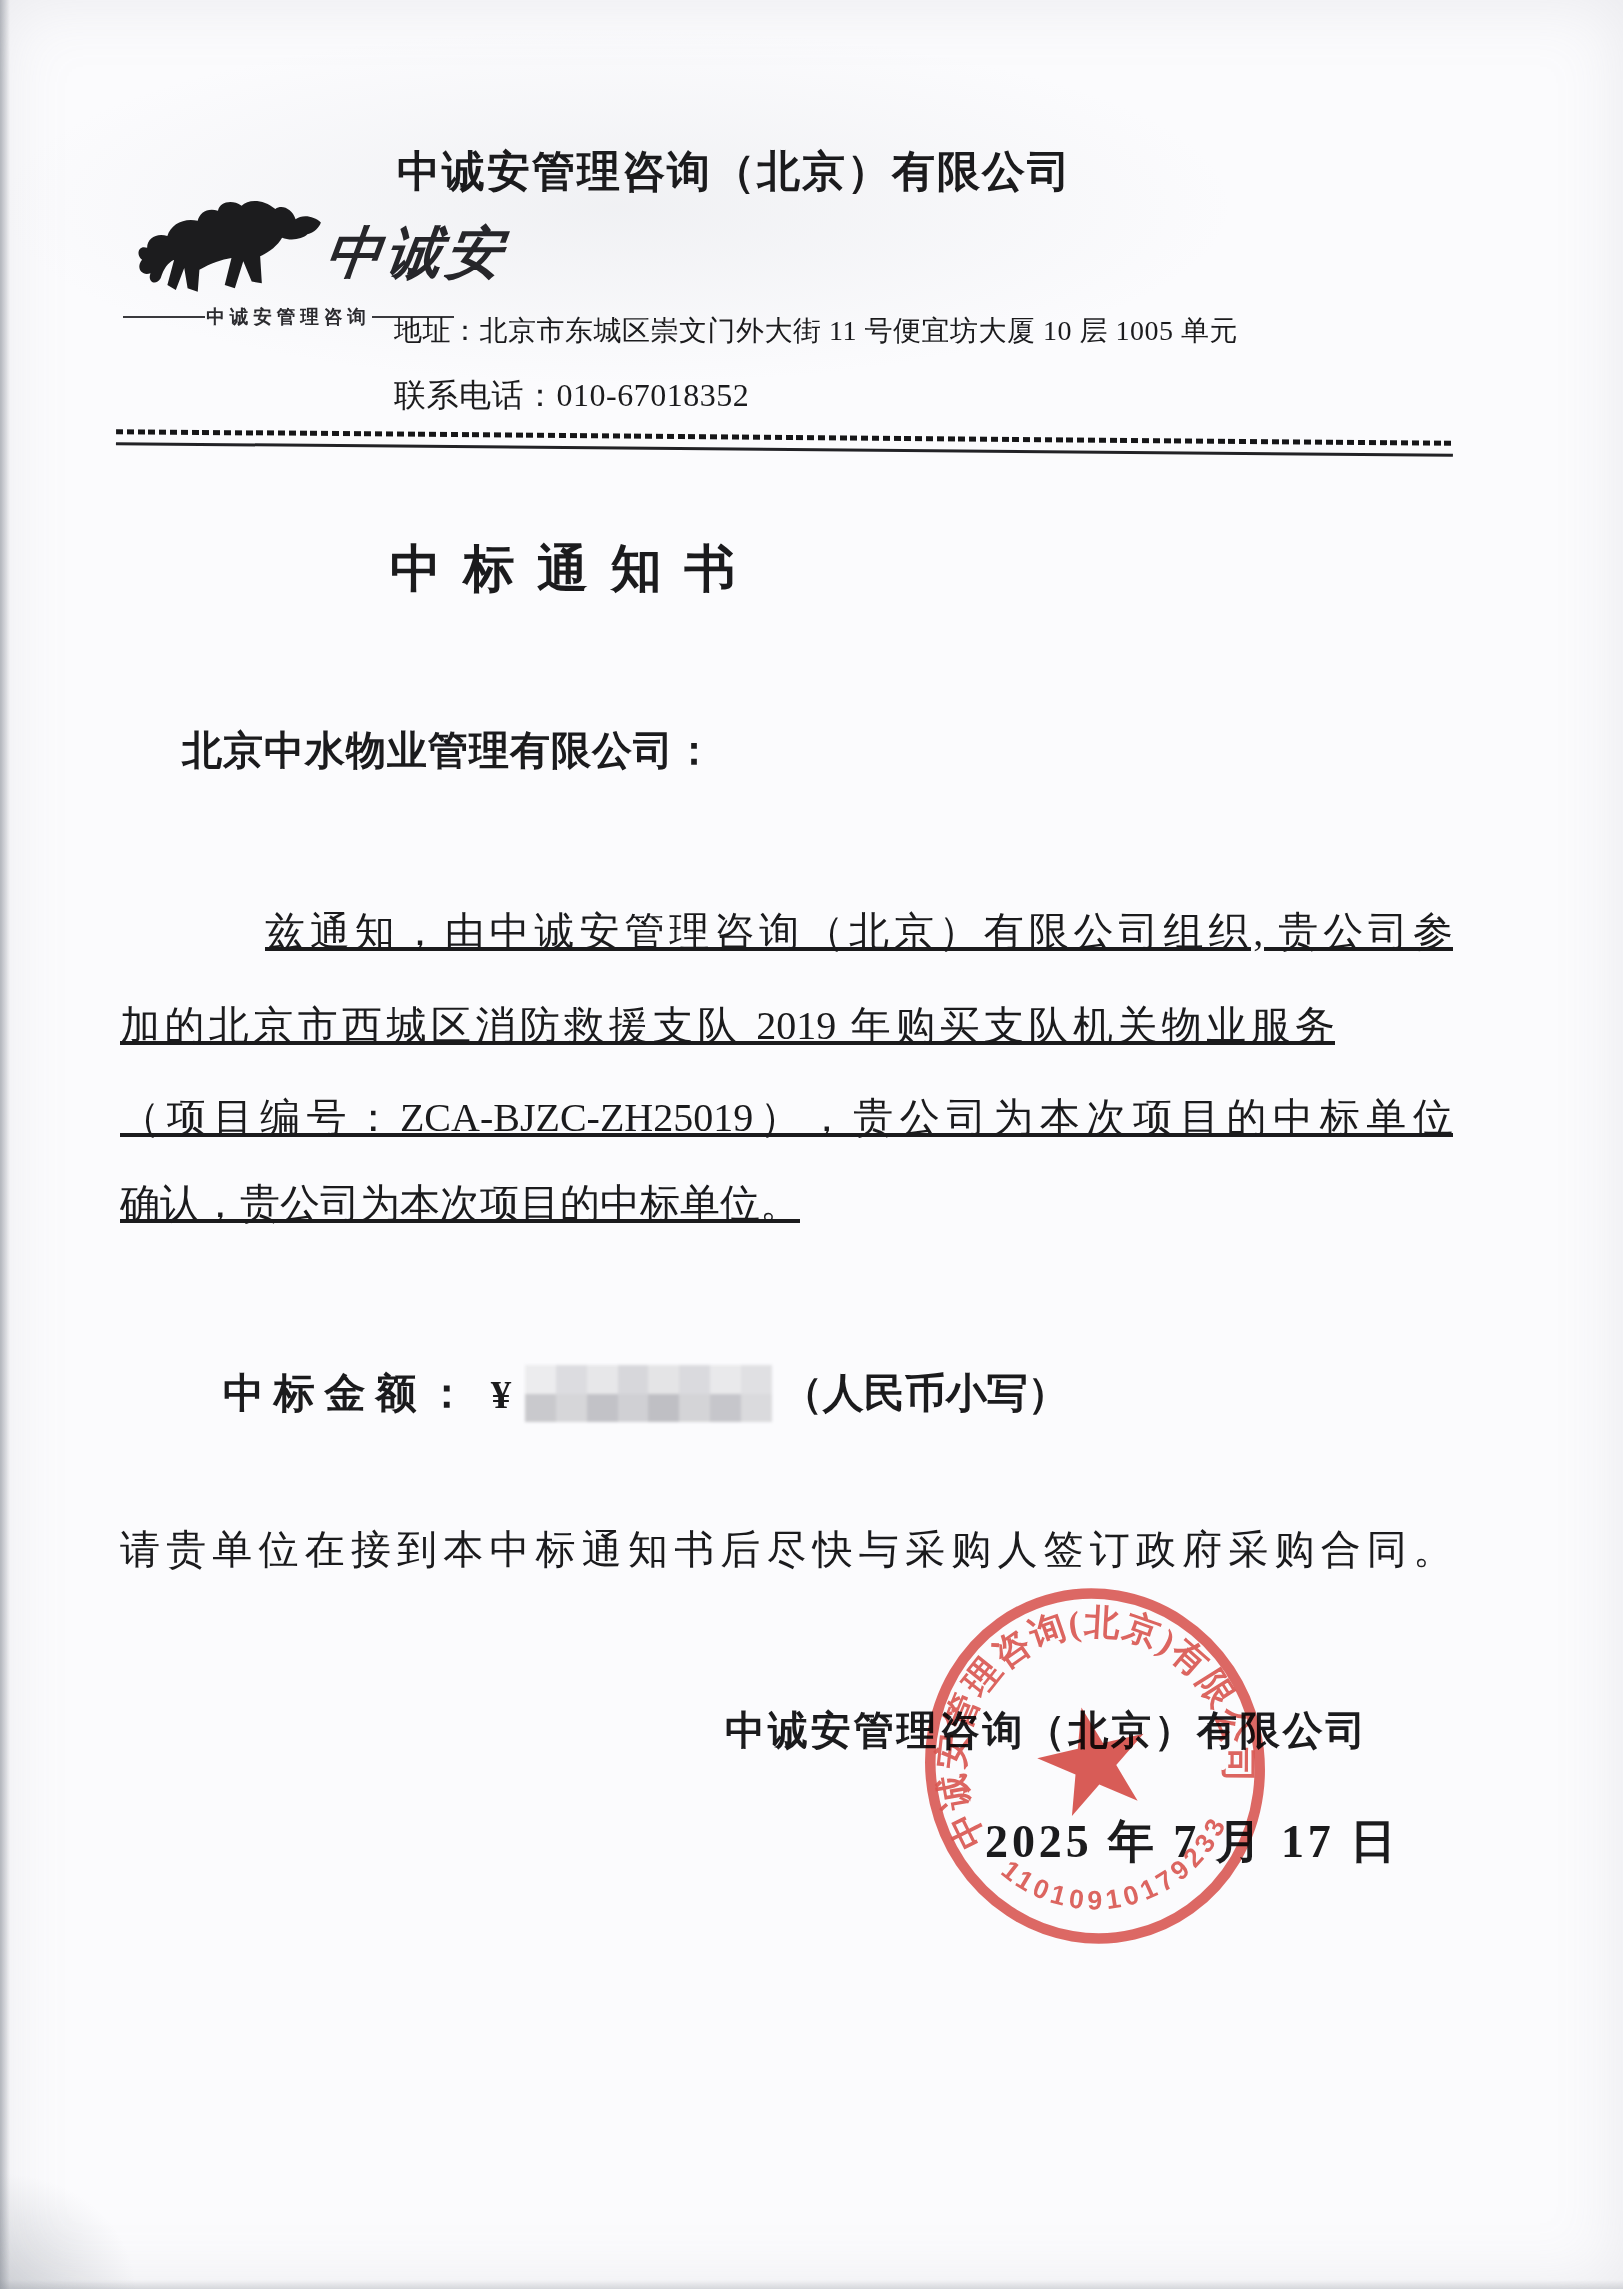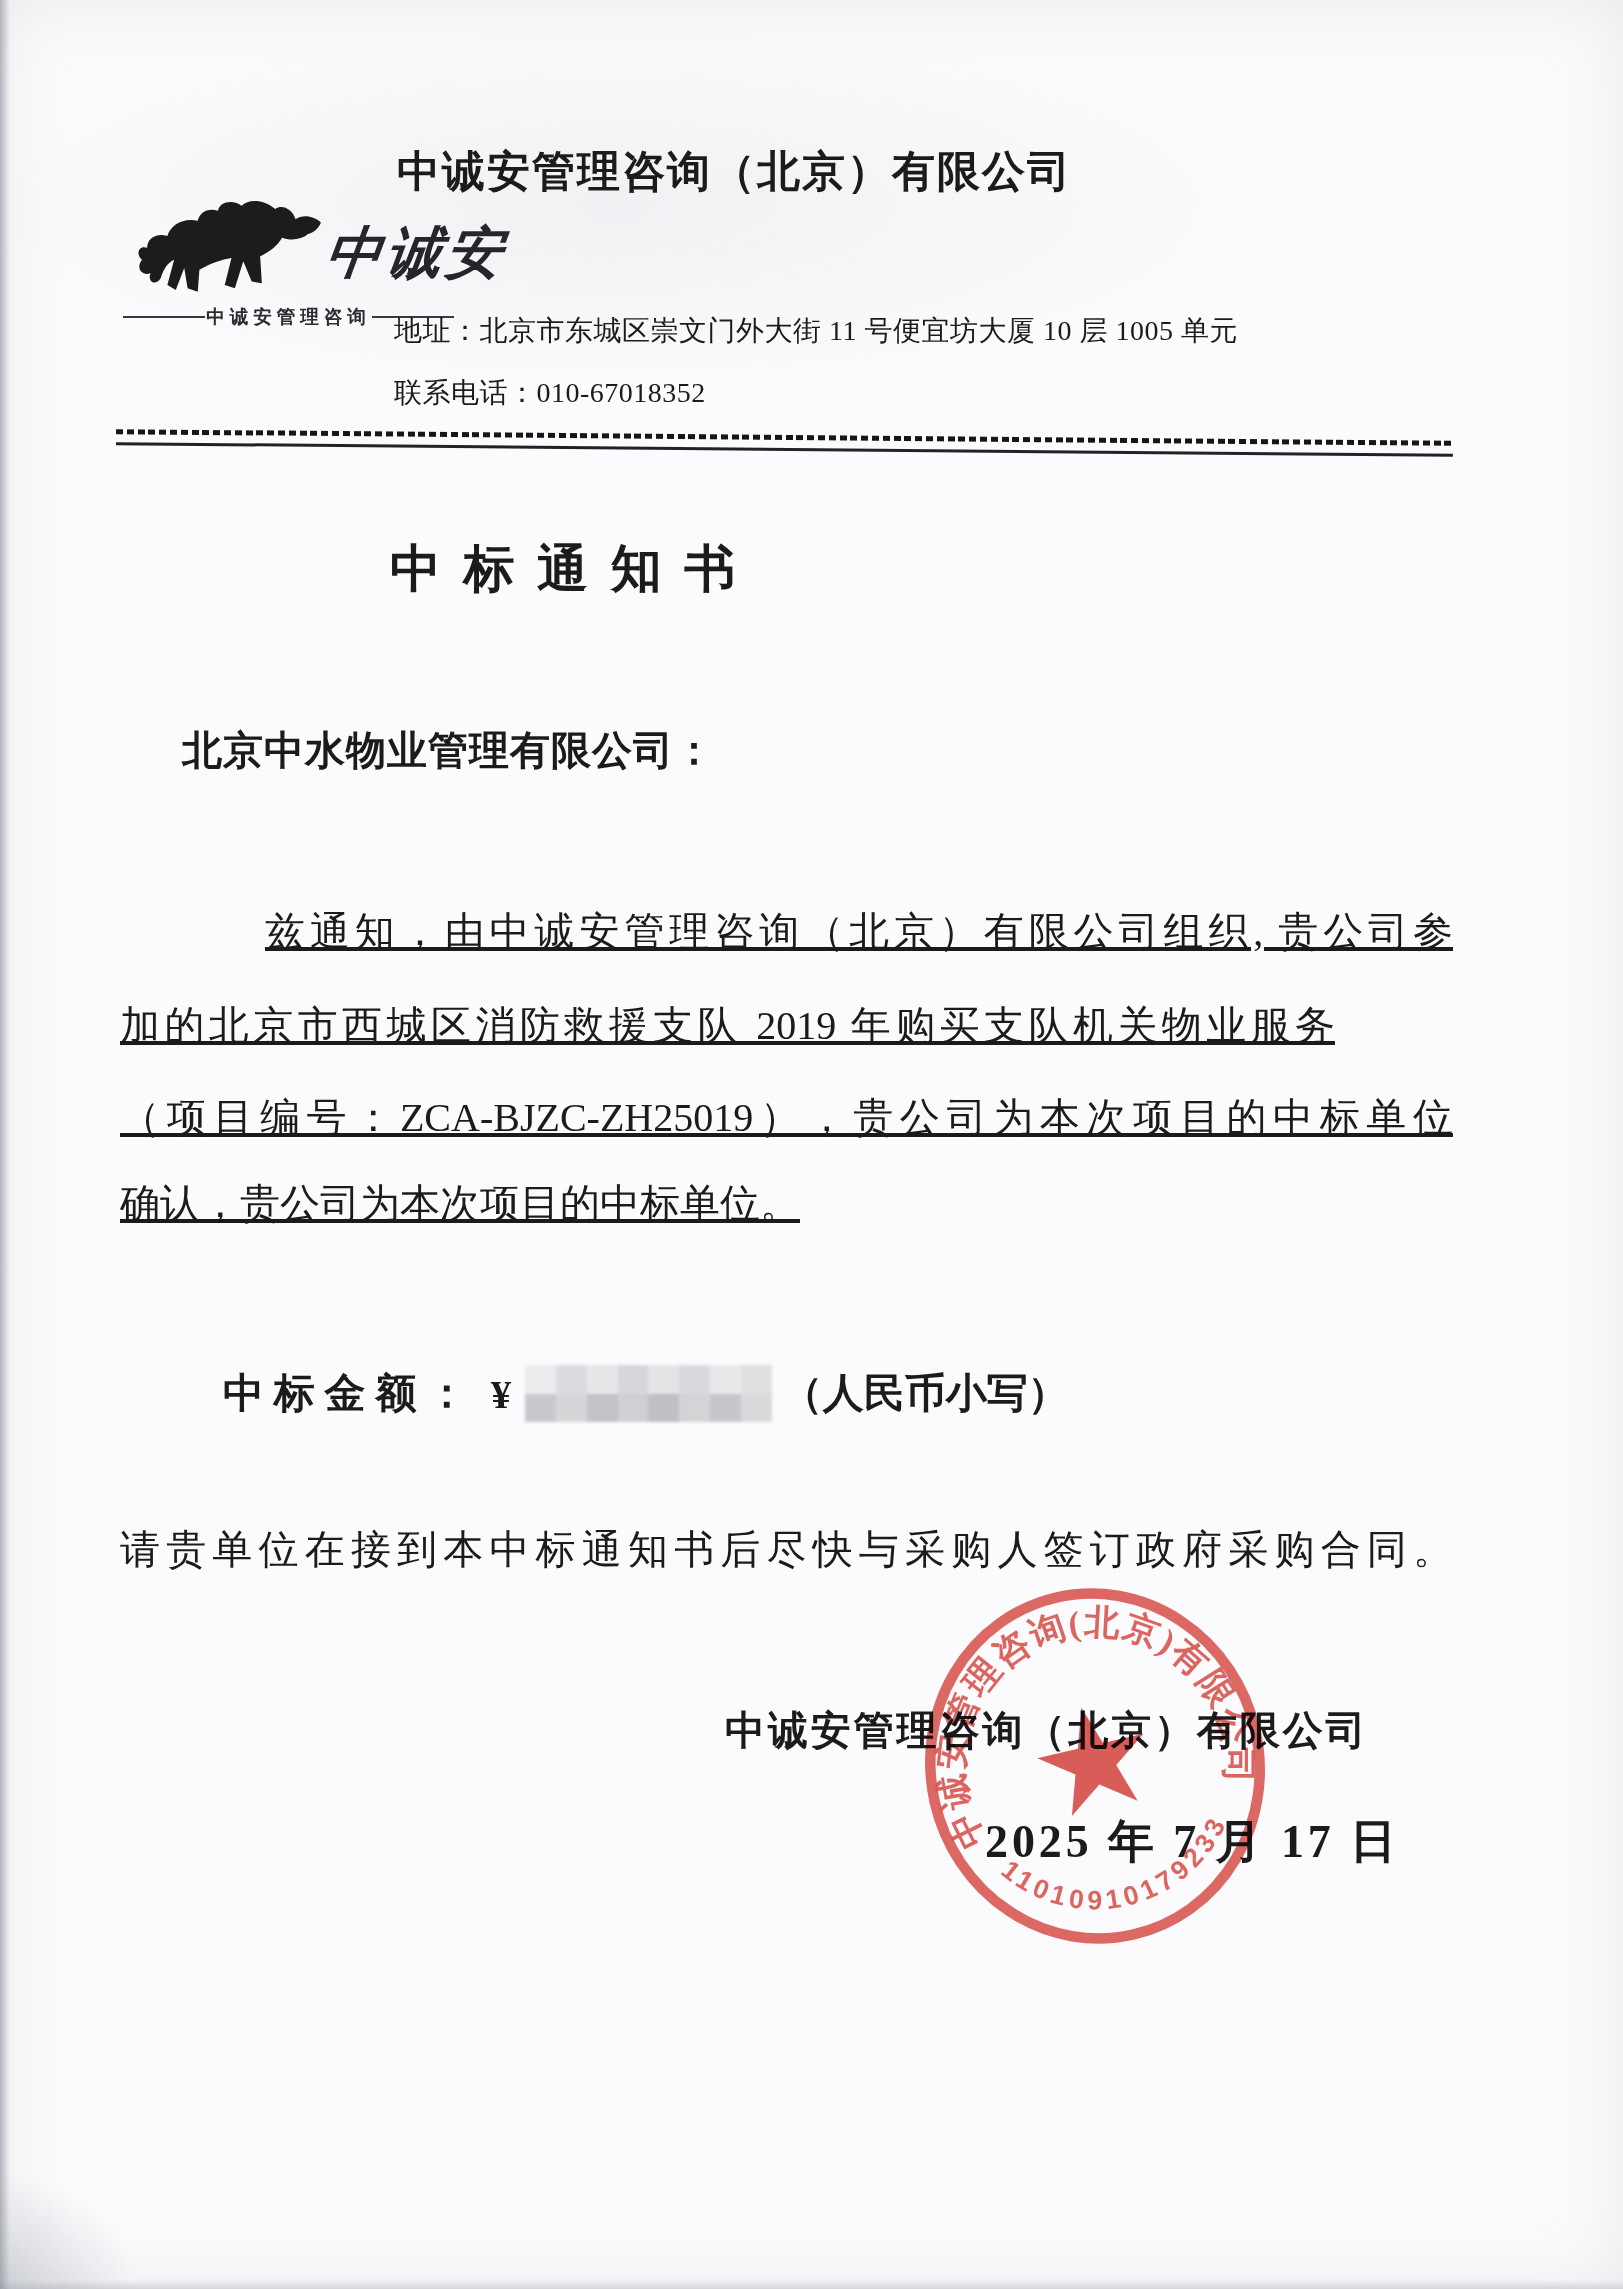--- a/index.html
+++ b/index.html
@@ -28,21 +28,21 @@
     transform:skewX(-7deg);color:#26262a;}
   .logo-tagline{position:absolute;left:123px;top:304px;width:331px;
     display:flex;align-items:center;gap:1px;}
   .tl-rule{height:2.9px;background:#3a3a3e;flex:1 1 auto;}
   .tl-text{font-family:"Liberation Sans","DejaVu Sans",sans-serif;
     font-size:18.6px;font-weight:700;letter-spacing:4.9px;color:#2c2c30;white-space:nowrap;}
 
   .company-name{position:absolute;left:397px;top:143px;
     font-size:43px;font-weight:700;letter-spacing:2px;white-space:pre;}
   .hd-address{position:absolute;left:394px;top:312px;font-size:28px;letter-spacing:0.5px;white-space:pre;}
-  .hd-phone{position:absolute;left:394px;top:374px;font-size:28px;letter-spacing:0.5px;white-space:pre;text-align:center;}
+  .hd-phone{position:absolute;left:394px;top:374px;font-size:32px;letter-spacing:0.5px;white-space:pre;text-align:center;}
 
   .separator{position:absolute;left:116px;top:435px;width:1337px;transform:rotate(.5deg);}
   .sep-dash{height:4.9px;
     background:repeating-linear-gradient(90deg,#161618 0 6.9px,transparent 6.9px 10.8px);}
   .sep-solid{height:2.9px;margin-top:7.8px;background:#222226;}
 
   
   .doc-title{position:absolute;left:390px;top:535px;
     font-size:51px;font-weight:700;letter-spacing:4.9px;white-space:pre;}
   .recipient{position:absolute;left:182px;top:723px;

